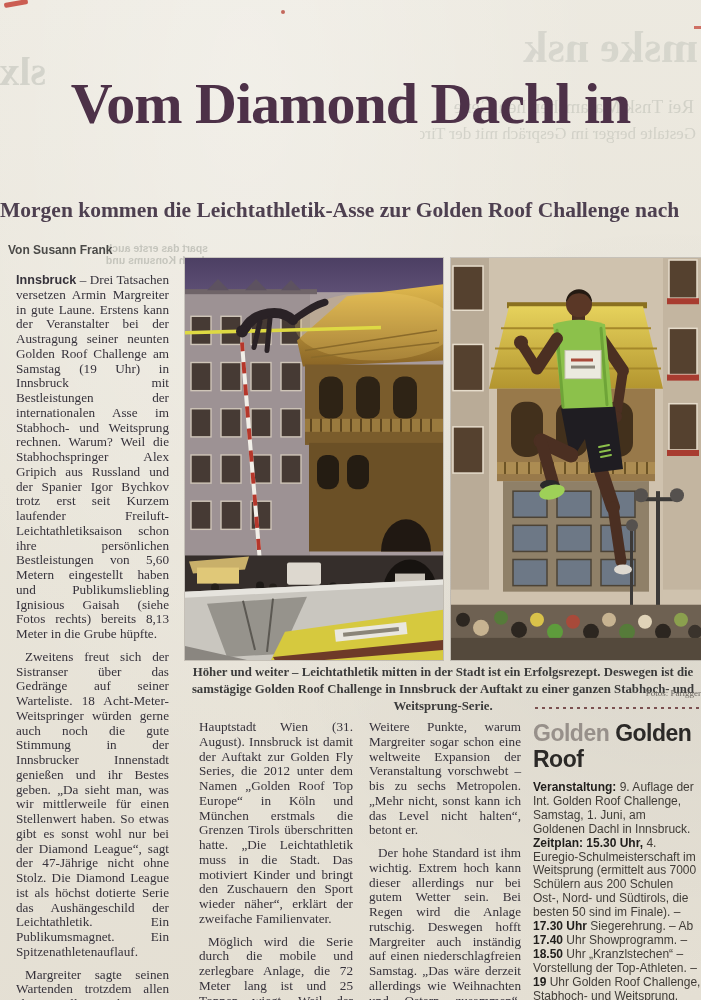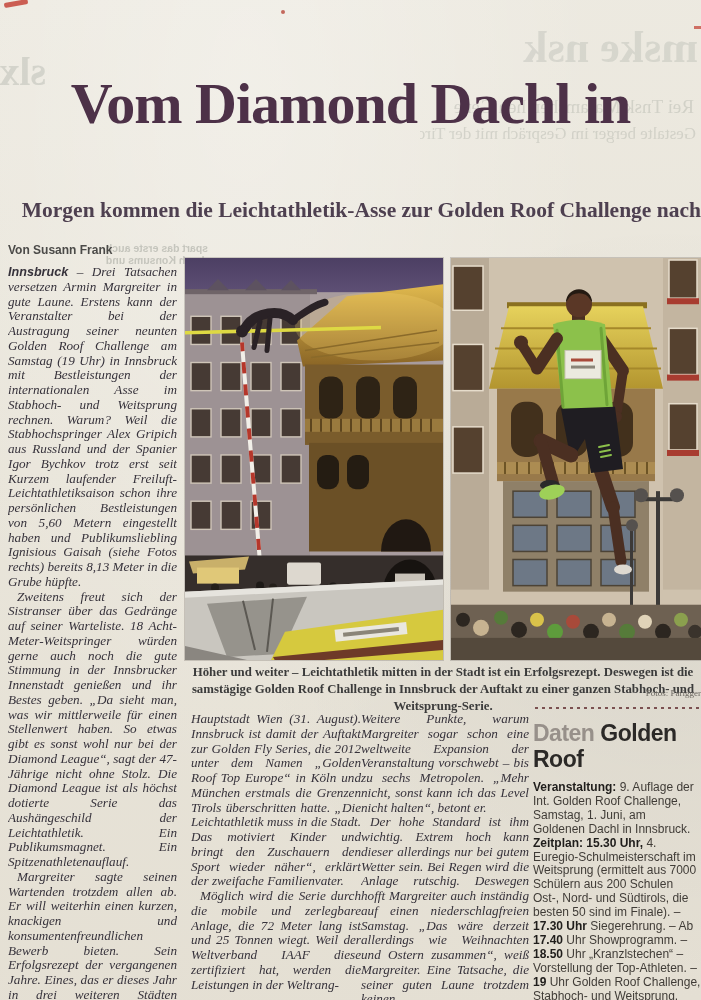--- a/index.html
+++ b/index.html
@@ -22,28 +22,28 @@
            font-family:"Liberation Sans",sans-serif;white-space:normal;color:rgba(120,125,118,.35);}
   
   .mark-red-dash{position:absolute;top:1px;left:4px;width:24px;height:5px;background:#c23b2e;
                  transform:rotate(-10deg);border-radius:2px;opacity:.8;}
   .mark-red-dot{position:absolute;top:10px;left:281px;width:4px;height:4px;border-radius:50%;
                 background:#b8463a;opacity:.8;}
   .mark-red-edge{position:absolute;top:26px;right:0;width:7px;height:3px;background:#c23b2e;opacity:.7;}
   
   .headline{position:absolute;top:30px;left:0;width:100%;text-align:center;
     font-weight:bold;font-size:58px;line-height:70px;color:#4d3148;letter-spacing:-1px;}
-  .subheadline{position:absolute;top:176px;left:0;width:100%;text-align:right;
+  .subheadline{position:absolute;top:176px;left:0;width:100%;text-align:left;
     font-size:21.5px;line-height:32px;color:#4e4050;}
   .byline{position:absolute;top:243px;left:8px;font-family:"Liberation Sans",sans-serif;
     font-size:12px;font-weight:bold;color:#4b4a48;text-align:center;}
   
   .body-col{position:absolute;font-size:13.2px;line-height:14.75px;color:#36323b;
     text-align:justify;overflow:hidden;hyphens:auto;-webkit-hyphens:auto;}
-  .body-col p{margin:0;font-style:italic;}
+  .body-col p{margin:8px;}
   .body-col p + p{text-indent:9px;}
   .lead{font-family:"Liberation Sans",sans-serif;font-weight:bold;font-size:12.6px;}
   .col1{top:265px;left:8px;width:169px;height:735px;}
   .col2{top:712px;left:191px;width:170px;height:288px;}
   .col3{top:712px;left:361px;width:168px;height:288px;}
   
   .photo{position:absolute;top:258px;height:402px;box-shadow:0 0 0 1px rgba(90,85,80,.25);}
   .photo svg{display:block;width:100%;height:100%;}
   .photo1{left:185px;width:258px;}
   .photo2{left:451px;width:250px;}
@@ -309,19 +309,19 @@
     <p>Möglich wird die Serie durch die mobile und zerlegbare Anlage, die 72 Meter lang ist und 25 Tonnen wiegt. Weil der Weltverband IAAF diese zertifiziert hat, werden die Leistungen in der Weltrang-</p>
   </div>
   <div class="body-col col3">
     <p>Weitere Punkte, warum Margreiter sogar schon eine weltweite Expansion der Veranstaltung vorschwebt – bis zu sechs Metropolen. „Mehr nicht, sonst kann ich das Level nicht halten“, betont er.</p>
     <p>Der hohe Standard ist ihm wichtig. Extrem hoch kann dieser allerdings nur bei gutem Wetter sein. Bei Regen wird die Anlage rutschig. Deswegen hofft Margreiter auch inständig auf einen niederschlagfreien Samstag. „Das wäre derzeit allerdings wie Weihnachten und Ostern zusammen“, weiß Margreiter. Eine Tatsache, die seiner guten Laune trotzdem keinen</p>
   </div>
 
   <aside class="databox">
     <div class="dotted-rule"></div>
     <h3 class="databox-title">
-      <span class="title-gray">Daten</span>
+      <span class="title-gray">Golden</span>
       <span class="title-black">Golden Roof</span>
     </h3>
     <div class="databox-body"><b>Veranstaltung:</b><span> 9. Auflage der Int. Golden Roof Challenge, Samstag, 1. Juni, am Goldenen Dachl in Innsbruck. </span><b>Zeitplan: 15.30 Uhr,</b><span> 4. Euregio-Schulmeisterschaft im Weitsprung (ermittelt aus 7000 Schülern aus 200 Schulen Ost-, Nord- und Südtirols, die besten 50 sind im Finale). – </span><b>17.30 Uhr</b><span> Siegerehrung. – Ab </span><b>17.40</b><span> Uhr Showprogramm. – </span><b>18.50</b><span> Uhr „Kranzlstechen“ – Vorstellung der Top-Athleten. – </span><b>19</b><span> Uhr Golden Roof Challenge, Stabhoch- und Weitsprung, anschließend Siegerehrung. – Ab </span></div>
   </aside>
 
 </div>
 
 </body></html>

